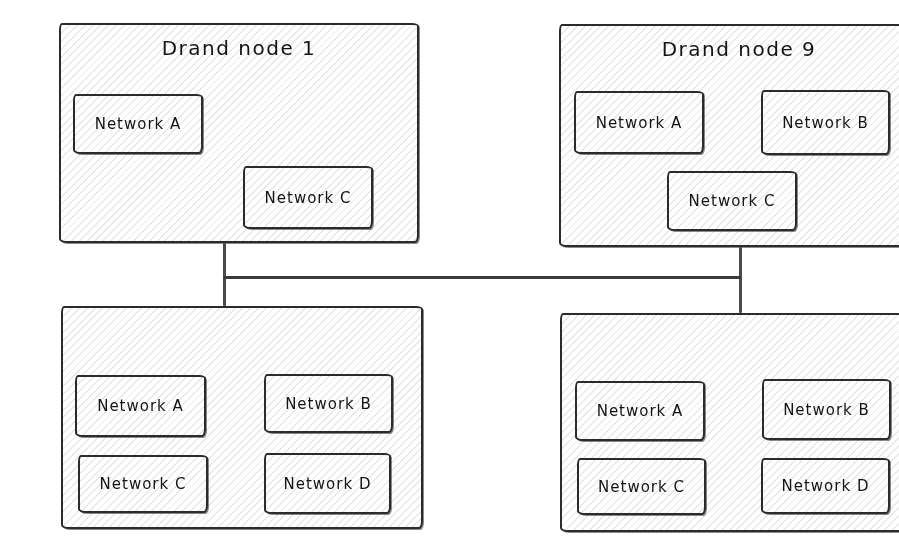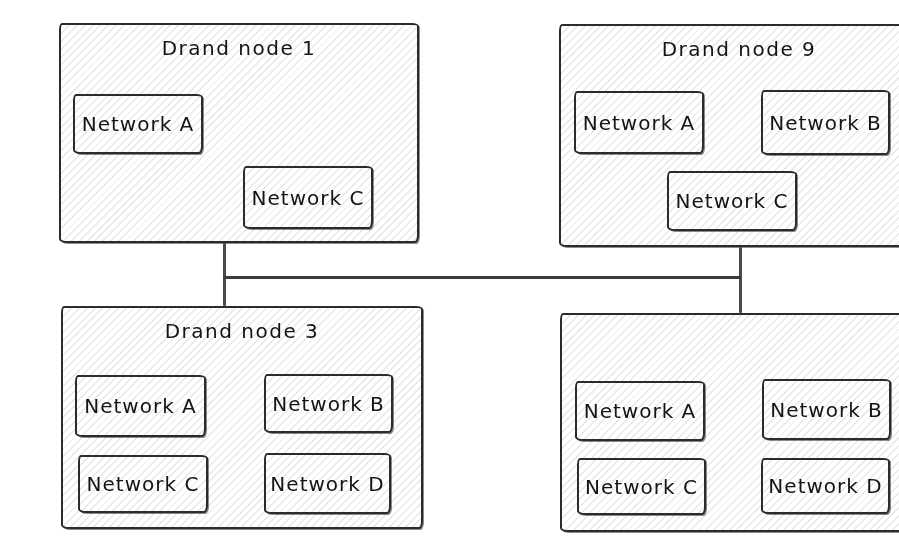--- a/index.html
+++ b/index.html
@@ -43,21 +43,21 @@
     letter-spacing: 1.5px;
     font-weight: normal;
     white-space: nowrap;
   }
   .nb {
     display: flex;
     align-items: center;
     justify-content: center;
   }
   .nb span {
-    font-size: 20px;
+    font-size: 15px;
     letter-spacing: 1px;
     white-space: nowrap;
   }
   
   .node-1 { left: 23px;  top: 23px;  width: 360px; height: 220px; }
   .node-2 { left: 523px; top: 24px;  width: 360px; height: 223px; }
   .node-3 { left: 25px;  top: 306px; width: 362px; height: 223px; }
   .node-4 { left: 524px; top: 313px; width: 363px; height: 219px; }
   
   .n1-a { left: 12px;  top: 69px;  width: 130px; height: 60px; }
@@ -109,21 +109,20 @@
     </div>
     <div class="sketch nb n2-b">
       <span>Network B</span>
     </div>
     <div class="sketch nb n2-c">
       <span>Network C</span>
     </div>
   </div>
 
   <div class="sketch node-3">
-    <div class="node-title">Drand node 3</div>
     <div class="sketch nb n3-a">
       <span>Network A</span>
     </div>
     <div class="sketch nb n3-b">
       <span>Network B</span>
     </div>
     <div class="sketch nb n3-c">
       <span>Network C</span>
     </div>
     <div class="sketch nb n3-d">

